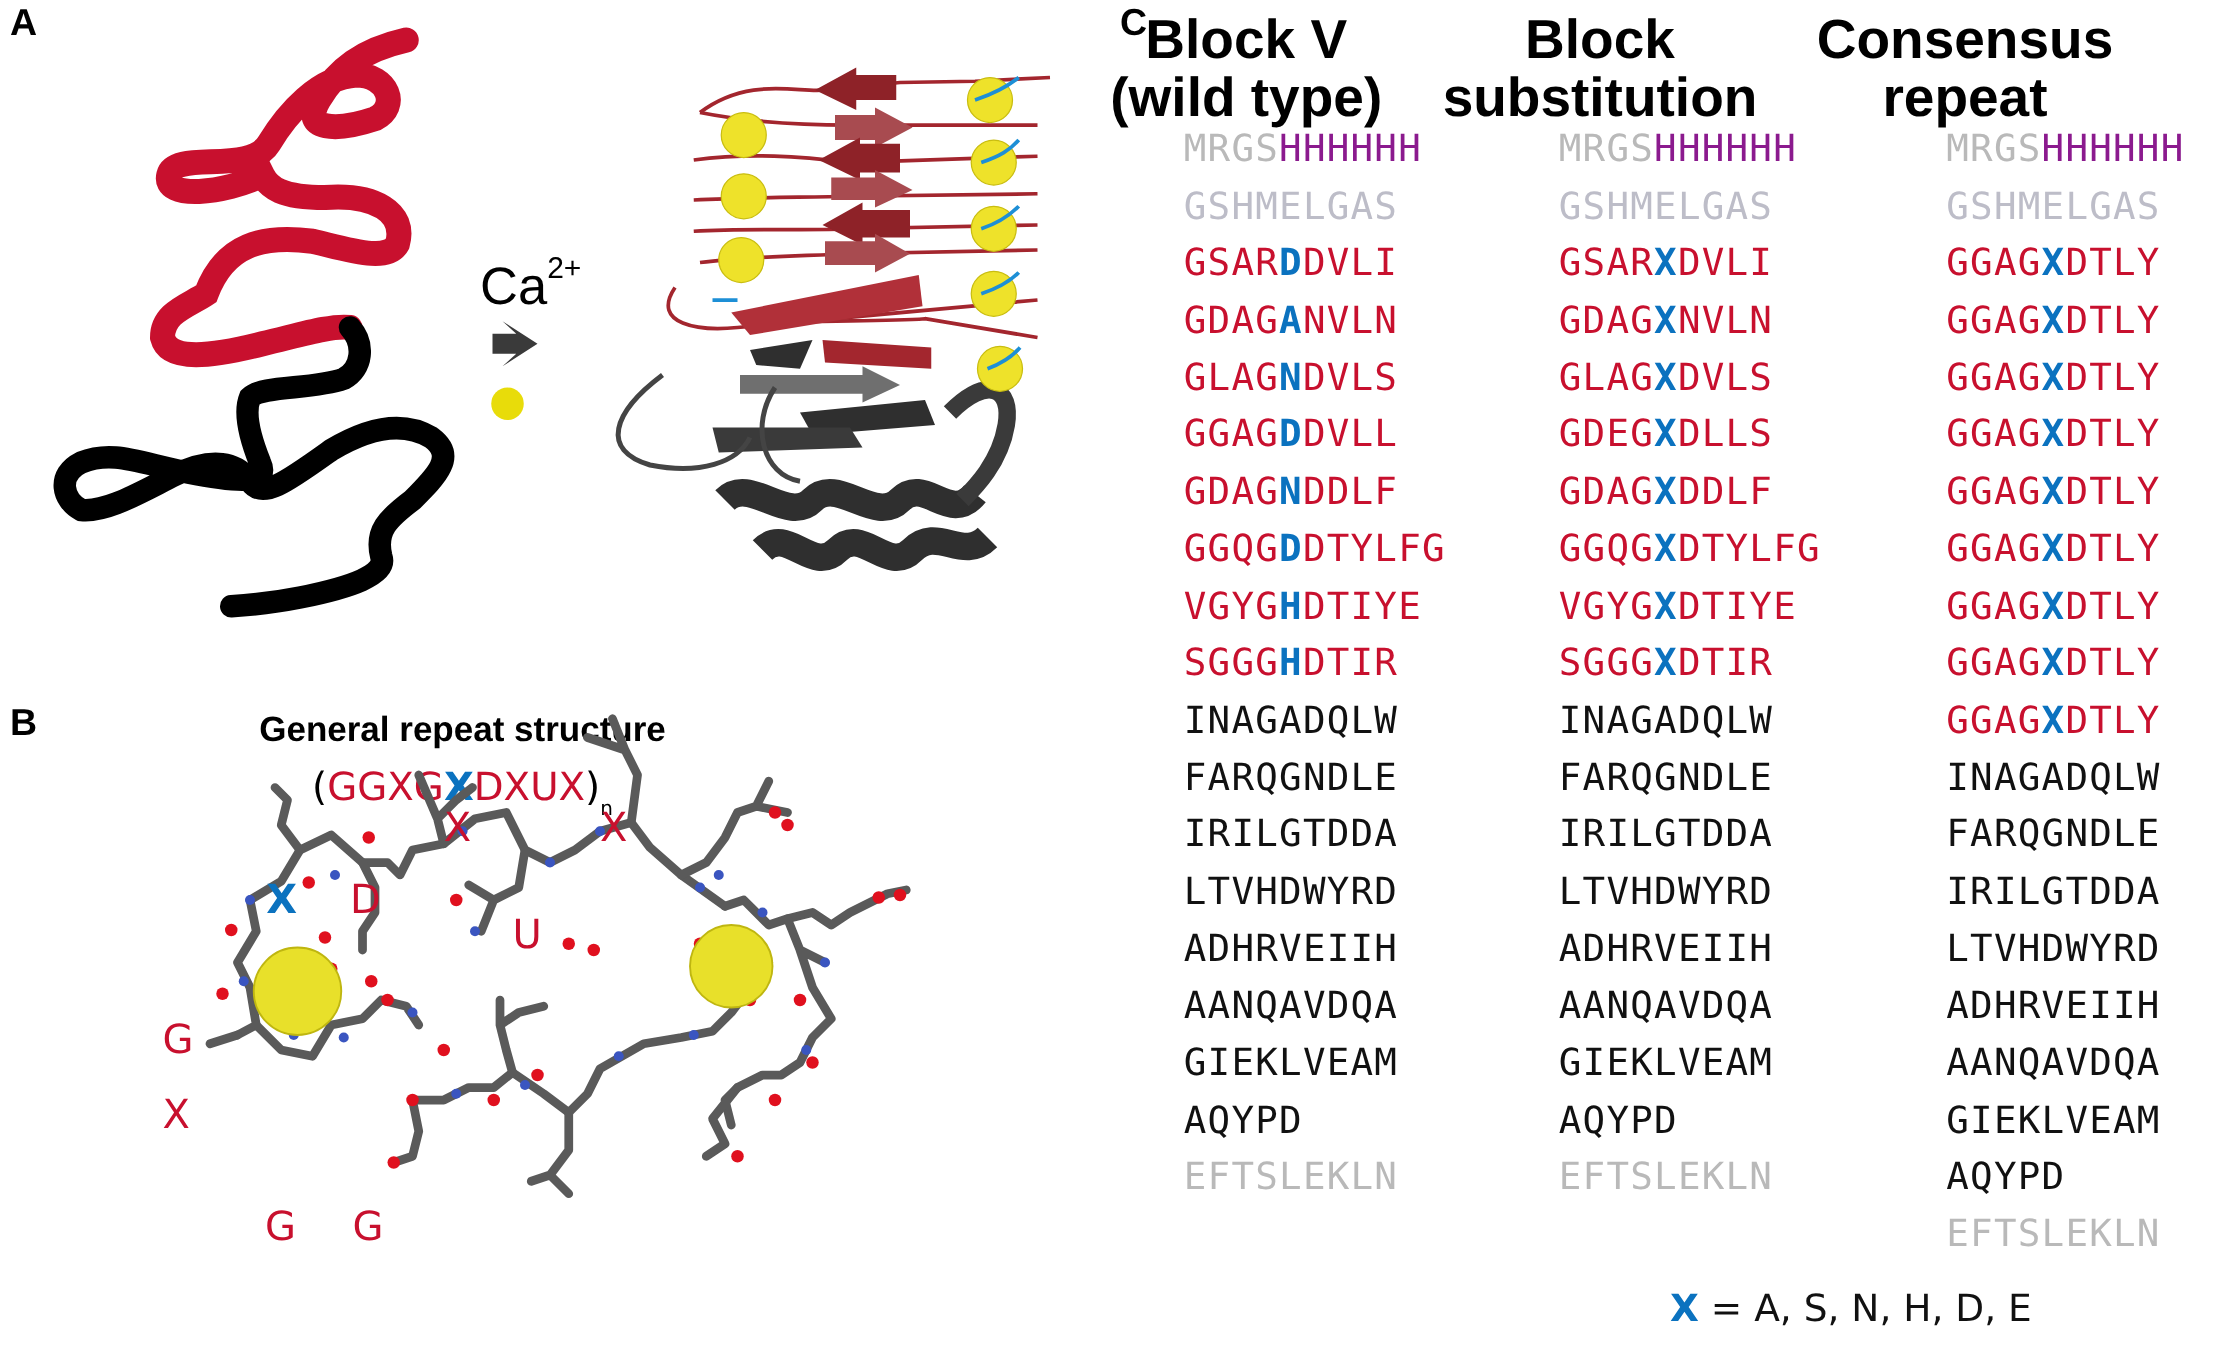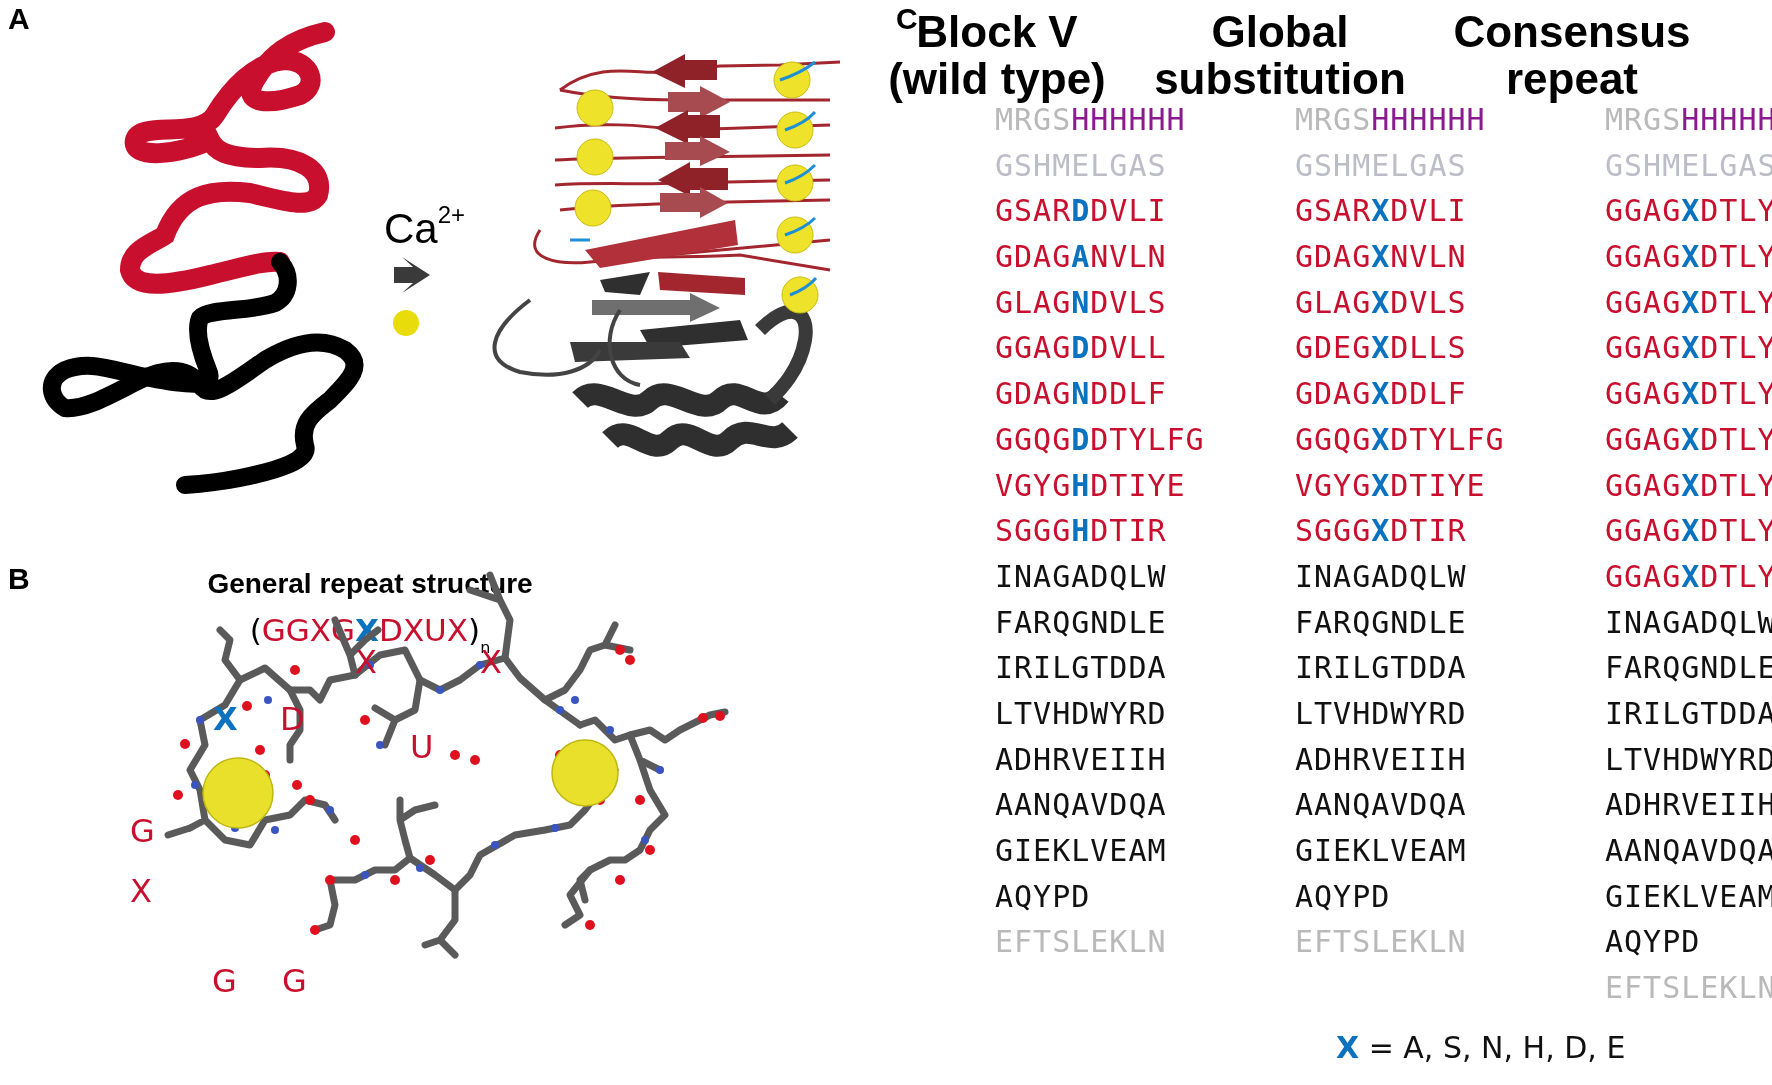--- a/index.html
+++ b/index.html
@@ -14,21 +14,21 @@
   .b-title { position:absolute; left:130px; top:568px; width:480px; text-align:center; font-weight:bold; font-size:28px; color:#000; font-family:"Liberation Sans", sans-serif; }
   .b-formula { position:absolute; left:130px; top:612px; width:480px; text-align:center; font-size:31px; font-family:"DejaVu Sans", sans-serif; }
   .b-formula .paren { color:#000; }
   .b-formula .sub { font-size:16px; color:#000; position:relative; top:12px; }
   .red { color:#c8102e; }
   .blue { color:#0b72bf; font-weight:bold; }
   .mol-label { position:absolute; font-family:"DejaVu Sans", sans-serif; font-size:32px; color:#c8102e; }
   .mol-label.blue-lbl { color:#0b72bf; font-weight:bold; }
   .col-header { position:absolute; top:8px; width:320px; text-align:center; font-weight:bold; font-size:44px; line-height:47px; color:#000; font-family:"Liberation Sans", sans-serif; }
   .seq-col { position:absolute; top:97px; font-family:"DejaVu Sans Mono", monospace; font-size:30px; line-height:45.7px; letter-spacing:1px; }
-  .seq-line { white-space:pre; height:45.7px;margin-left:48px; }
+  .seq-line { white-space:pre; height:45.7px; }
   .c-gray { color:#b9b9b9; }
   .c-lgray { color:#bdbdc8; }
   .c-purple { color:#8b1a8e; }
   .c-red { color:#c8102e; }
   .c-blue { color:#0b72bf; font-weight:bold; }
   .c-black { color:#111; }
   .legend { position:absolute; left:1336px; top:1030px; font-family:"DejaVu Sans", sans-serif; font-size:30px; color:#111;text-align:center; }
   .legend .x { color:#0b72bf; font-weight:bold; }
 </style>
 </head>
@@ -179,21 +179,21 @@
 <div class="mol-label" style="left:130px;top:812px;">G</div>
 <div class="mol-label" style="left:130px;top:872px;">X</div>
 <div class="mol-label" style="left:212px;top:962px;">G</div>
 <div class="mol-label" style="left:282px;top:962px;">G</div>
 
 <div class="col-header" style="left:837px;">
   <div>Block V</div>
   <div>(wild type)</div>
 </div>
 <div class="col-header" style="left:1120px;">
-  <div>Global</div>
+  <div>Block</div>
   <div>substitution</div>
 </div>
 <div class="col-header" style="left:1412px;">
   <div>Consensus</div>
   <div>repeat</div>
 </div>
 
 <div class="seq-col" style="left:947px;">
     <div class="seq-line"><span class="c-gray">MRGS</span><span class="c-purple">HHHHHH</span></div>
     <div class="seq-line"><span class="c-lgray">GSHMELGAS</span></div>

